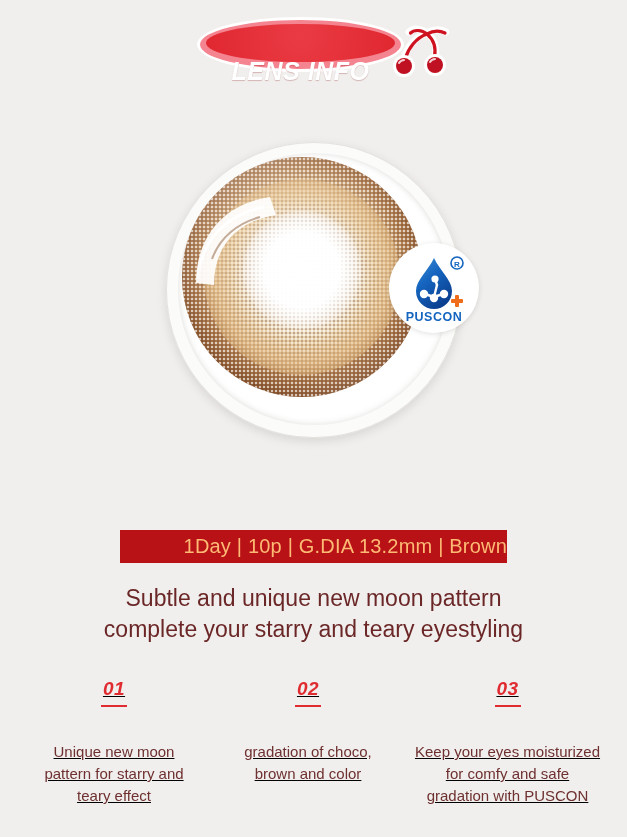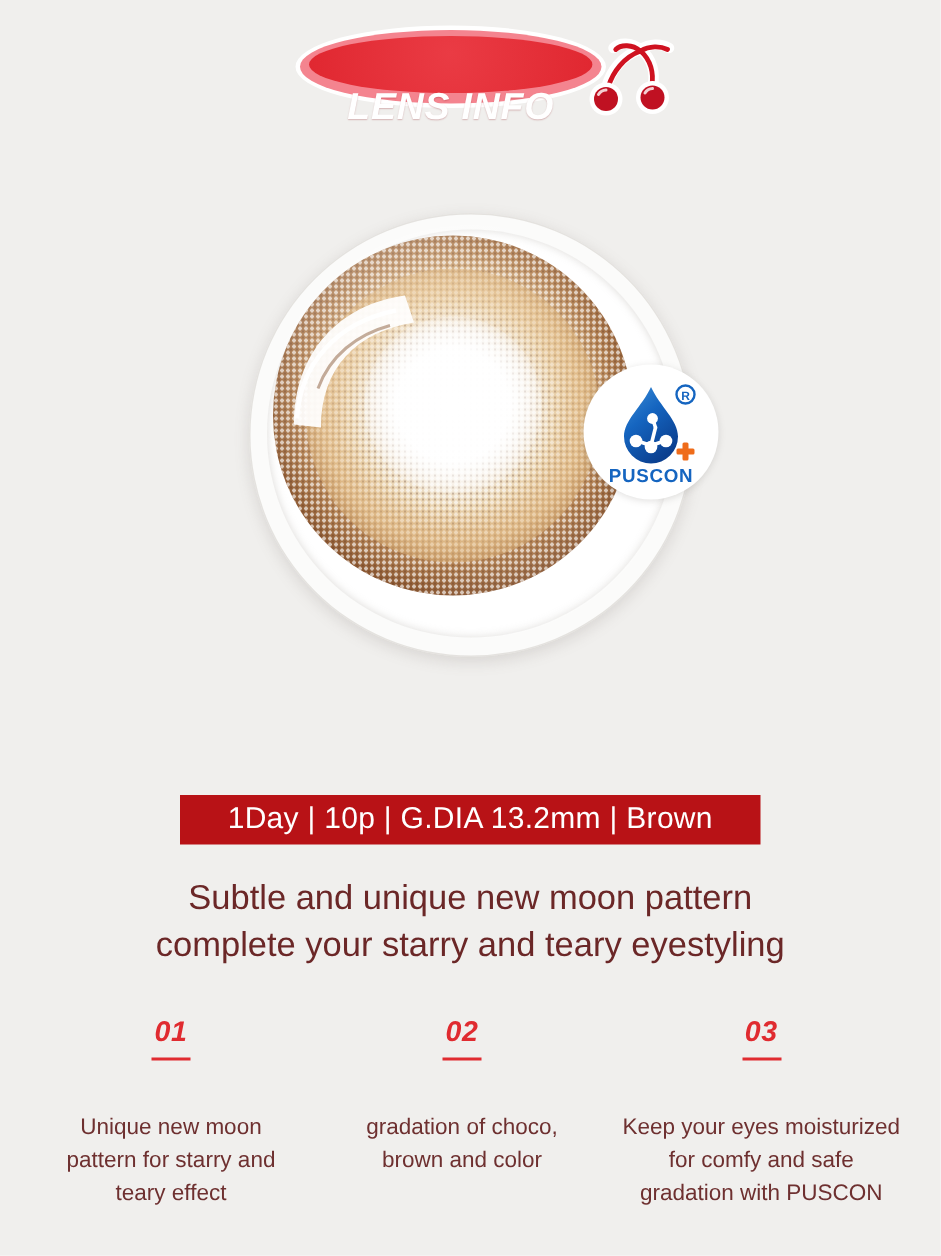--- a/index.html
+++ b/index.html
@@ -215,24 +215,24 @@
   }
 
   
   .spec-banner {
     position: absolute;
     left: 120px;
     top: 530px;
     width: 387px;
     height: 33px;
     background: #b81216;
-    color: #ffffff;
+    color: #fdba74;
     font-size: 20px;
     line-height: 33px;
-    text-align: center;
+    text-align: right;
     letter-spacing: .2px;
   }
 
   
   .tagline {
     position: absolute;
     left: 0;
     top: 583px;
     width: 627px;
     text-align: center;
@@ -248,20 +248,21 @@
     left: 0;
     top: 678px;
     width: 627px;
     display: flex;
   }
   .feature {
     flex: 1 1 0;
     text-align: center;
     padding: 0 6px;
     box-sizing: border-box;
+    text-decoration: underline;
   }
   .feature.f1 { flex: 0 0 228px; }
   .feature.f2 { flex: 0 0 160px; }
   .feature.f3 { flex: 0 0 239px; text-align: center; }
   .feature-num {
     color: #e02b30;
     font-size: 19px;
     font-weight: bold;
     font-style: italic;
     letter-spacing: .5px;

